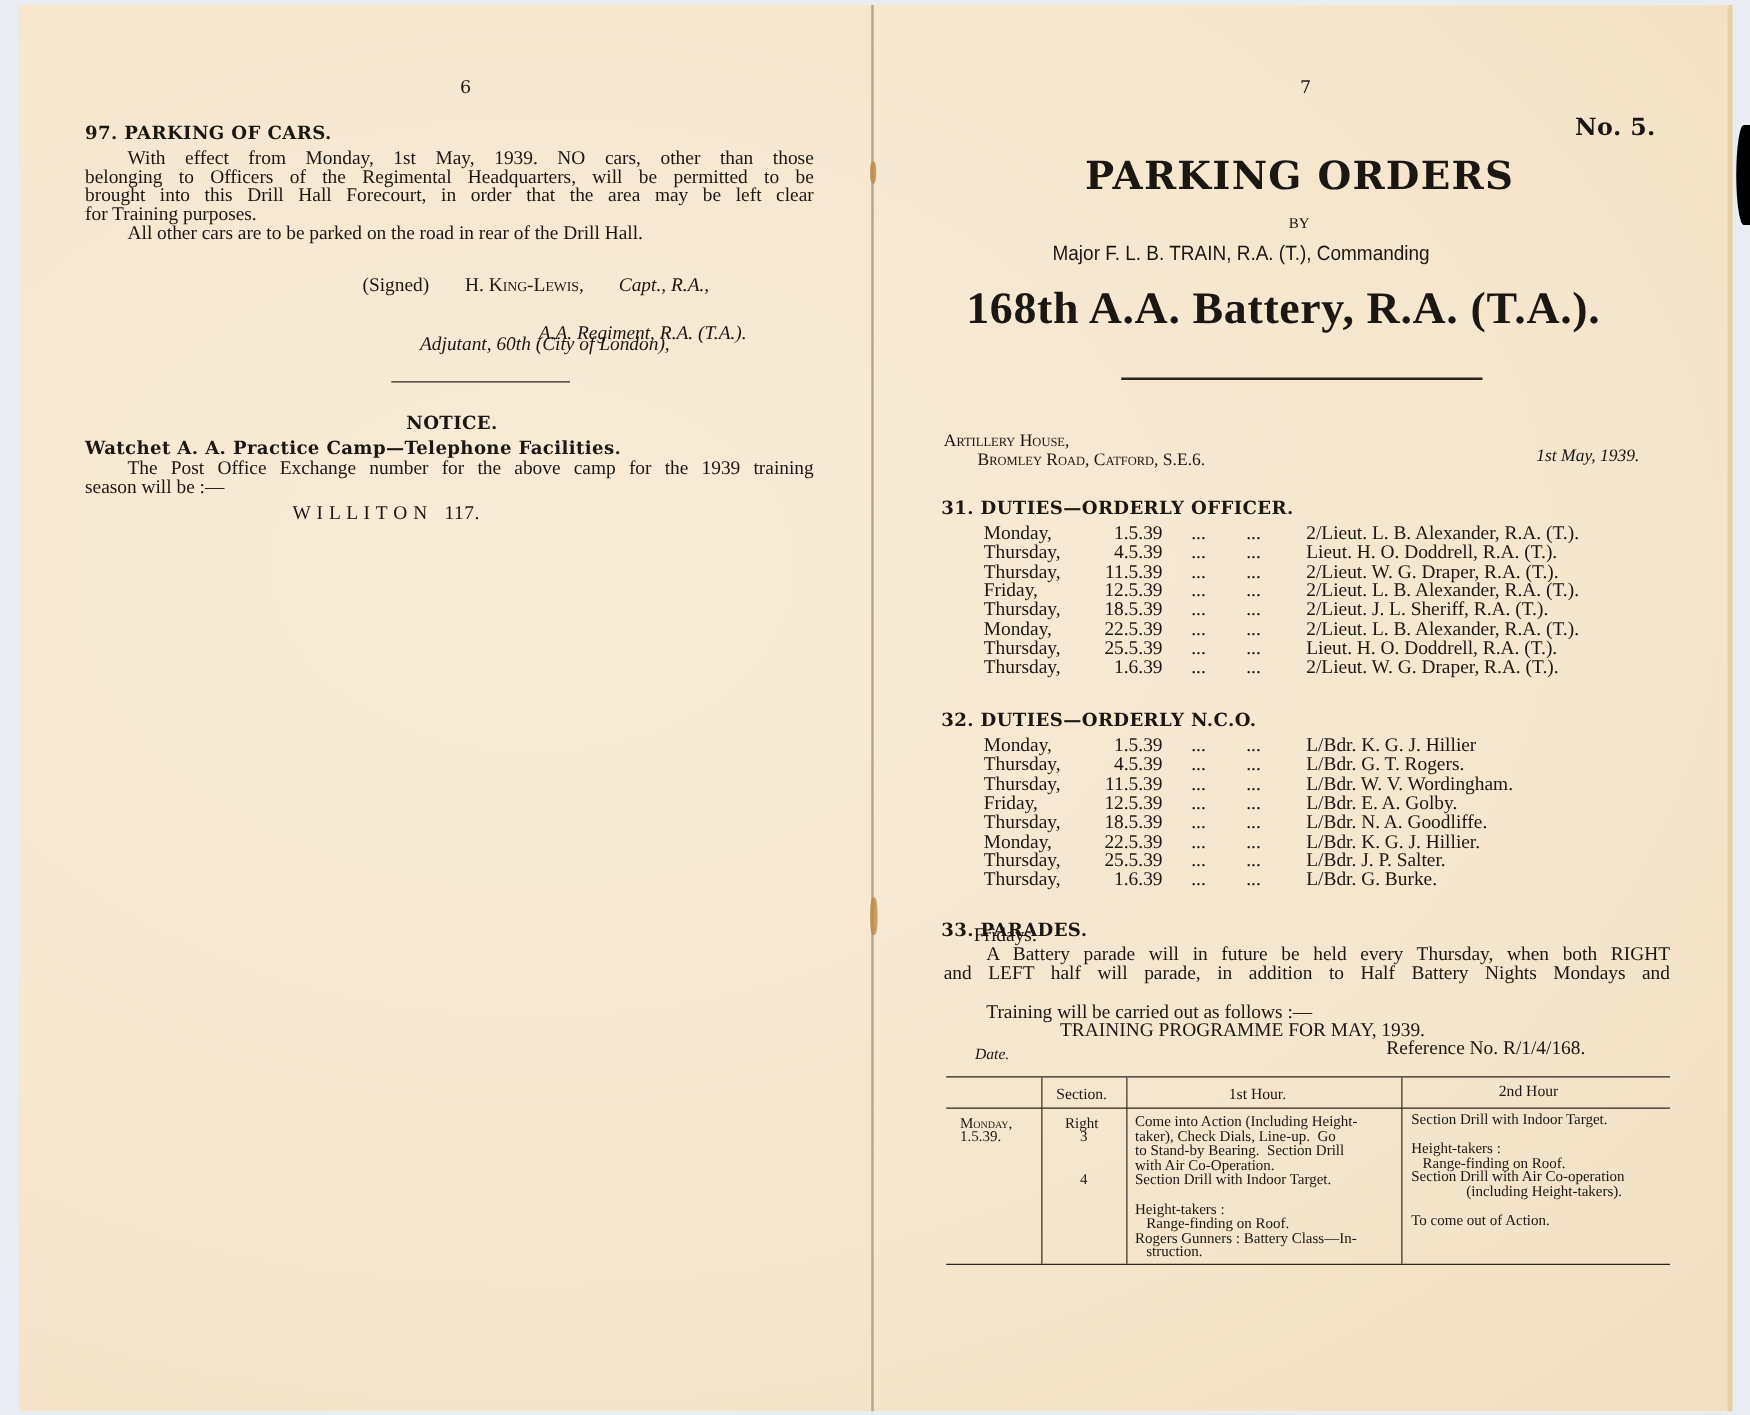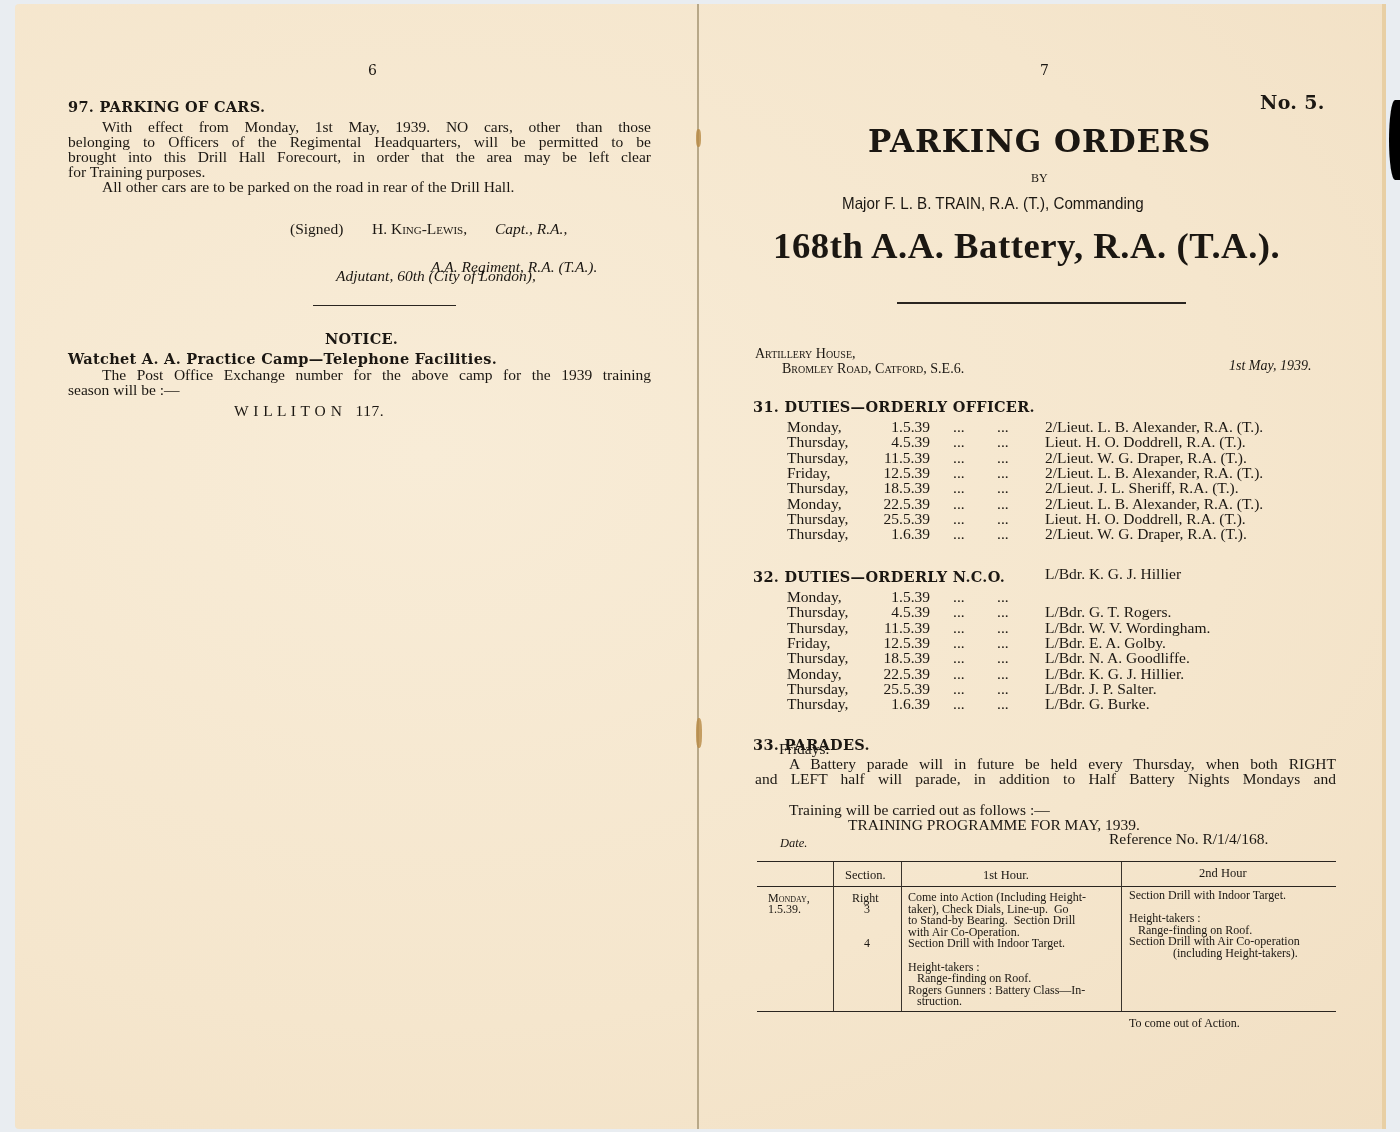--- a/index.html
+++ b/index.html
@@ -154,21 +154,21 @@
       </div>
     </div>
 
   <div class="t b" style="left:-2px;top:569px;">32.  DUTIES—ORDERLY N.C.O.</div>
   <div id="s32">
       <div>
         <div class="t" style="top: 589px; left: 32px;">Monday,</div>
         <div class="t" style="top: 589px; left: 117px; width: 58px; text-align: right;">1.5.39</div>
         <div class="t" style="top: 589px; left: 198px;">...</div>
         <div class="t" style="top: 589px; left: 242px;">...</div>
-        <div class="t" style="top: 566px; left: 290px;">L/Bdr. K. G. J. Hillier</div>
+        <div class="t" style="top: 589px; left: 290px;">L/Bdr. K. G. J. Hillier</div>
       </div>
       <div>
         <div class="t" style="top: 604.3px; left: 32px;">Thursday,</div>
         <div class="t" style="top: 604.3px; left: 117px; width: 58px; text-align: right;">4.5.39</div>
         <div class="t" style="top: 604.3px; left: 198px;">...</div>
         <div class="t" style="top: 604.3px; left: 242px;">...</div>
         <div class="t" style="top: 604.3px; left: 290px;">L/Bdr. G. T. Rogers.</div>
       </div>
       <div>
         <div class="t" style="top: 619.6px; left: 32px;">Thursday,</div>
@@ -254,16 +254,16 @@
         <div class="t tbl" style="left: 153px; top: 996.4px; white-space: pre;">   struction.</div>
       </div>
     <div id="second-hour">
         <div class="t tbl" style="left: 374px; top: 890px; white-space: pre;">Section Drill with Indoor Target.</div>
         <div class="t tbl" style="left: 374px; top: 901.6px; white-space: pre;"></div>
         <div class="t tbl" style="left: 374px; top: 913.2px; white-space: pre;">Height-takers :</div>
         <div class="t tbl" style="left: 374px; top: 924.8px; white-space: pre;">   Range-finding on Roof.</div>
         <div class="t tbl" style="left: 374px; top: 936.4px; white-space: pre;">Section Drill with Air Co-operation</div>
         <div class="t tbl" style="left: 374px; top: 948px; white-space: pre; margin-left: 44px;">(including Height-takers).</div>
         <div class="t tbl" style="left: 374px; top: 959.6px; white-space: pre;"></div>
-        <div class="t tbl" style="left: 374px; top: 971.2px; white-space: pre; margin-top: 47px;">To come out of Action.</div>
+        <div class="t tbl" style="left: 374px; top: 971.2px; white-space: pre;">To come out of Action.</div>
       </div>
   </div>
 </div>
 
 </body></html>

